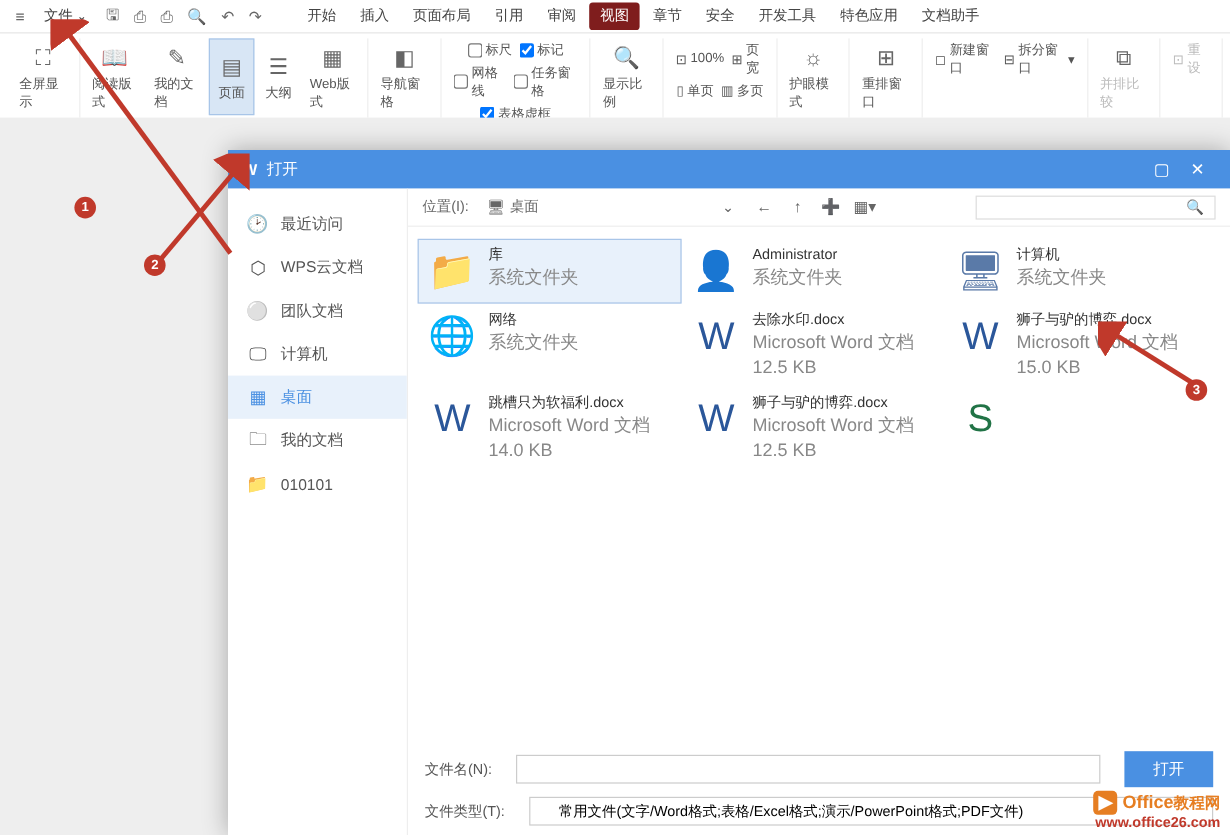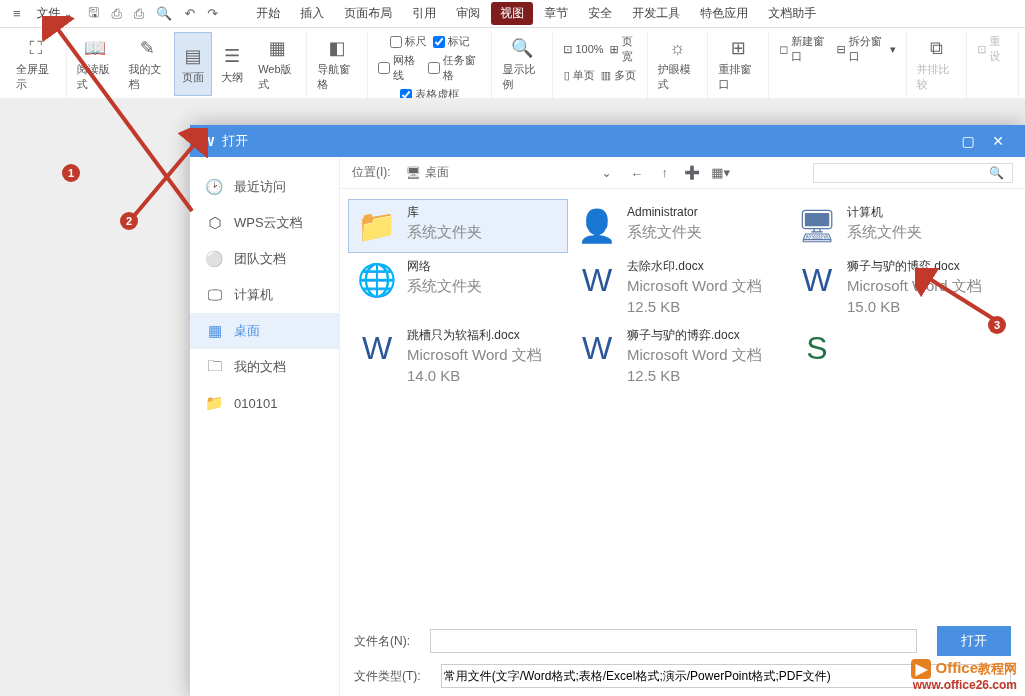--- a/index.html
+++ b/index.html
@@ -54,21 +54,21 @@
     .file-item { width: 220px; display: flex; align-items: flex-start; gap: 8px; padding: 4px 6px; cursor: pointer; border: 1px solid transparent; }
     .file-item.selected { background: #e8f1fb; border: 1px solid #a8c5e8; }
     .file-icon { width: 44px; height: 44px; display: flex; align-items: center; justify-content: center; font-size: 32px; flex-shrink: 0; }
     .file-info { display: flex; flex-direction: column; font-size: 12px; line-height: 1.4; }
     .file-name { color: #333; }
     .file-meta { color: #888; font-size: 15px; }
     
     
     .bottom-controls { padding: 8px 14px; display: flex; flex-direction: column; gap: 8px; }
     .control-row { display: flex; align-items: center; gap: 20px; font-size: 12px; color: #555; }
-    .control-row input, .control-row select { flex: 1; padding: 4px 2px; border: 1px solid #ccc; font-size: 12px; }
+    .control-row input, .control-row select { flex: 1; padding: 4px 24px; border: 1px solid #ccc; font-size: 12px; }
     .primary-btn { background: #4a90e2; color: #fff; border: none; padding: 6px 24px; cursor: pointer; font-size: 13px; }
     
     
     .badge { position: absolute; width: 18px; height: 18px; border-radius: 50%; background: #c0392b; color: #fff; display: flex; align-items: center; justify-content: center; font-size: 11px; font-weight: bold; z-index: 200; }
     .arrow-svg { position: absolute; z-index: 150; pointer-events: none; }
     
     
     .watermark { position: absolute; right: 8px; bottom: 4px; font-size: 15px; font-weight: bold; z-index: 300; line-height: 1.1; text-align: right; margin-left: 18px; }
     .watermark .line1 { color: #e67e22; }
     .watermark .line1 .zh { font-size: 13px; }

